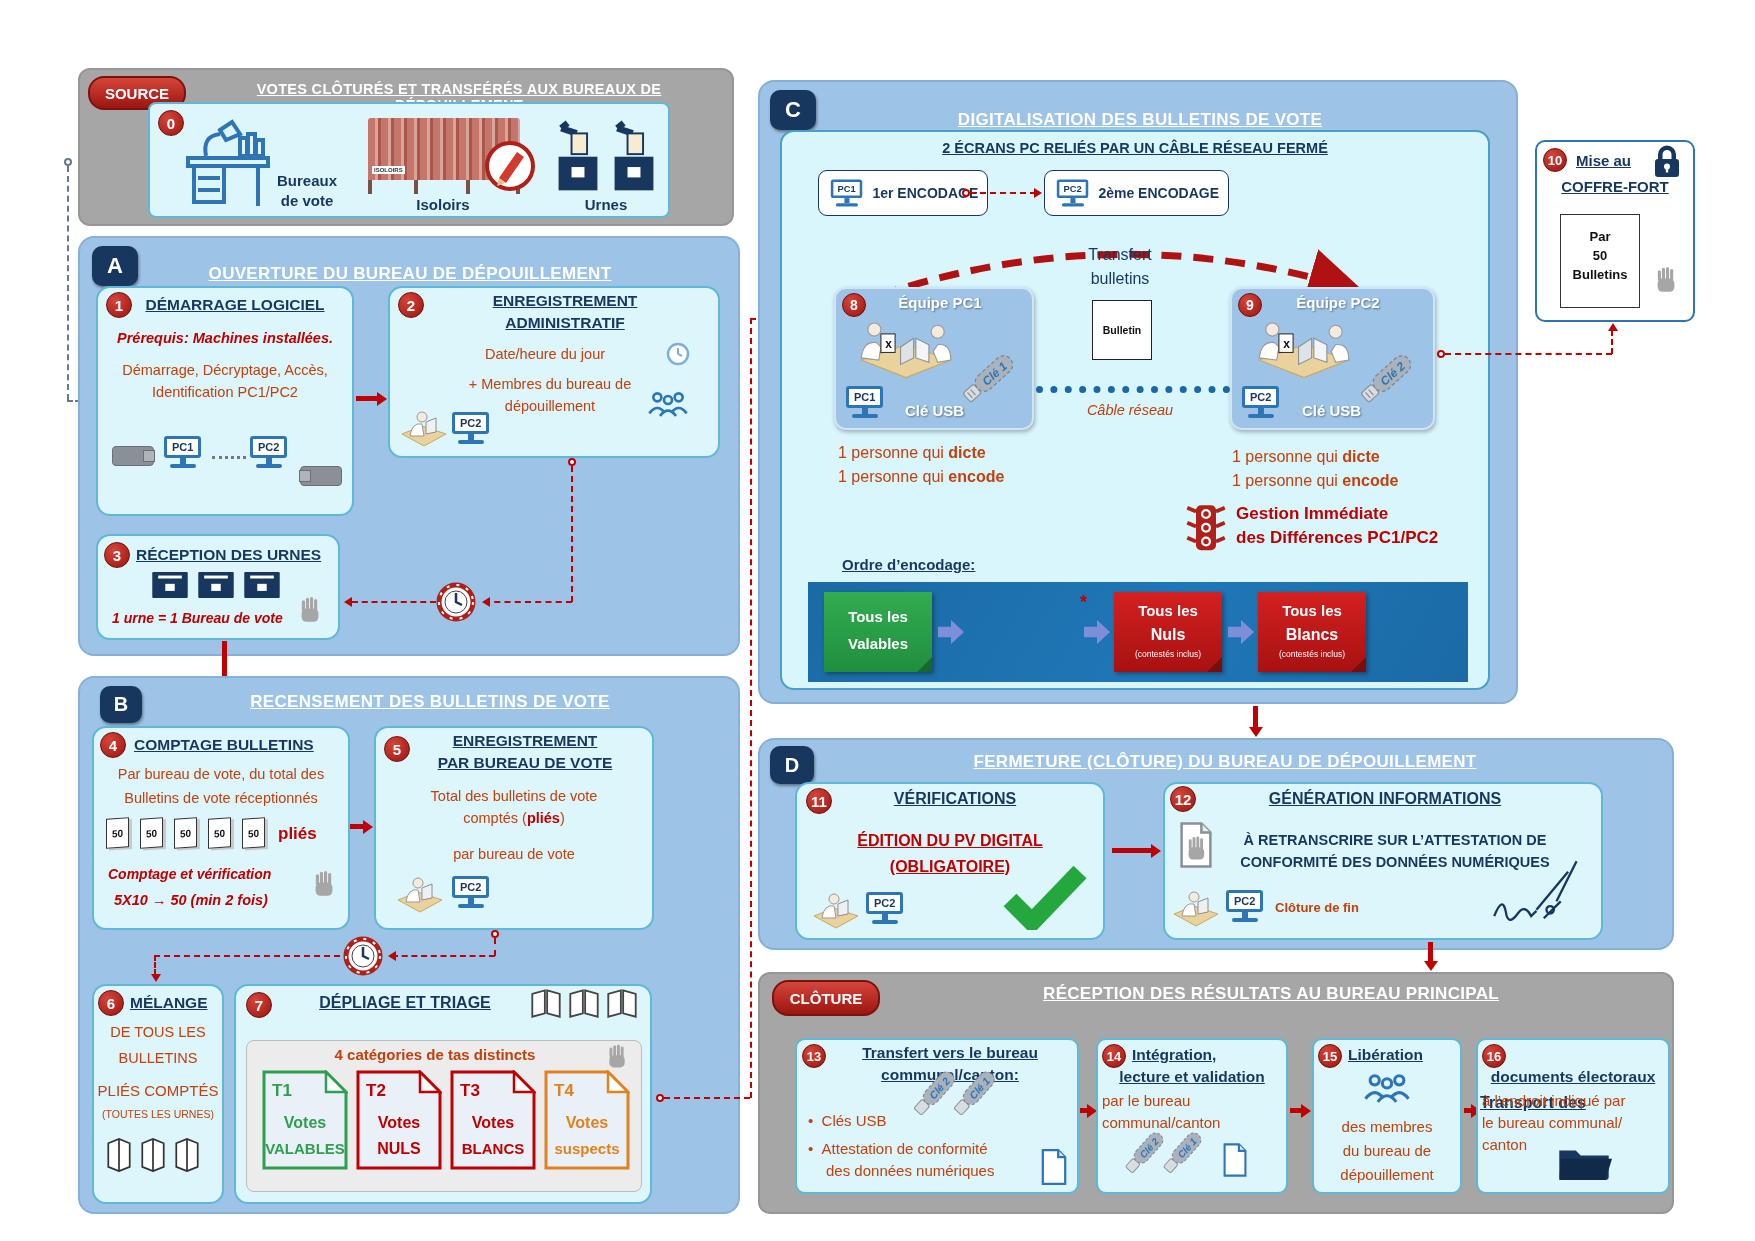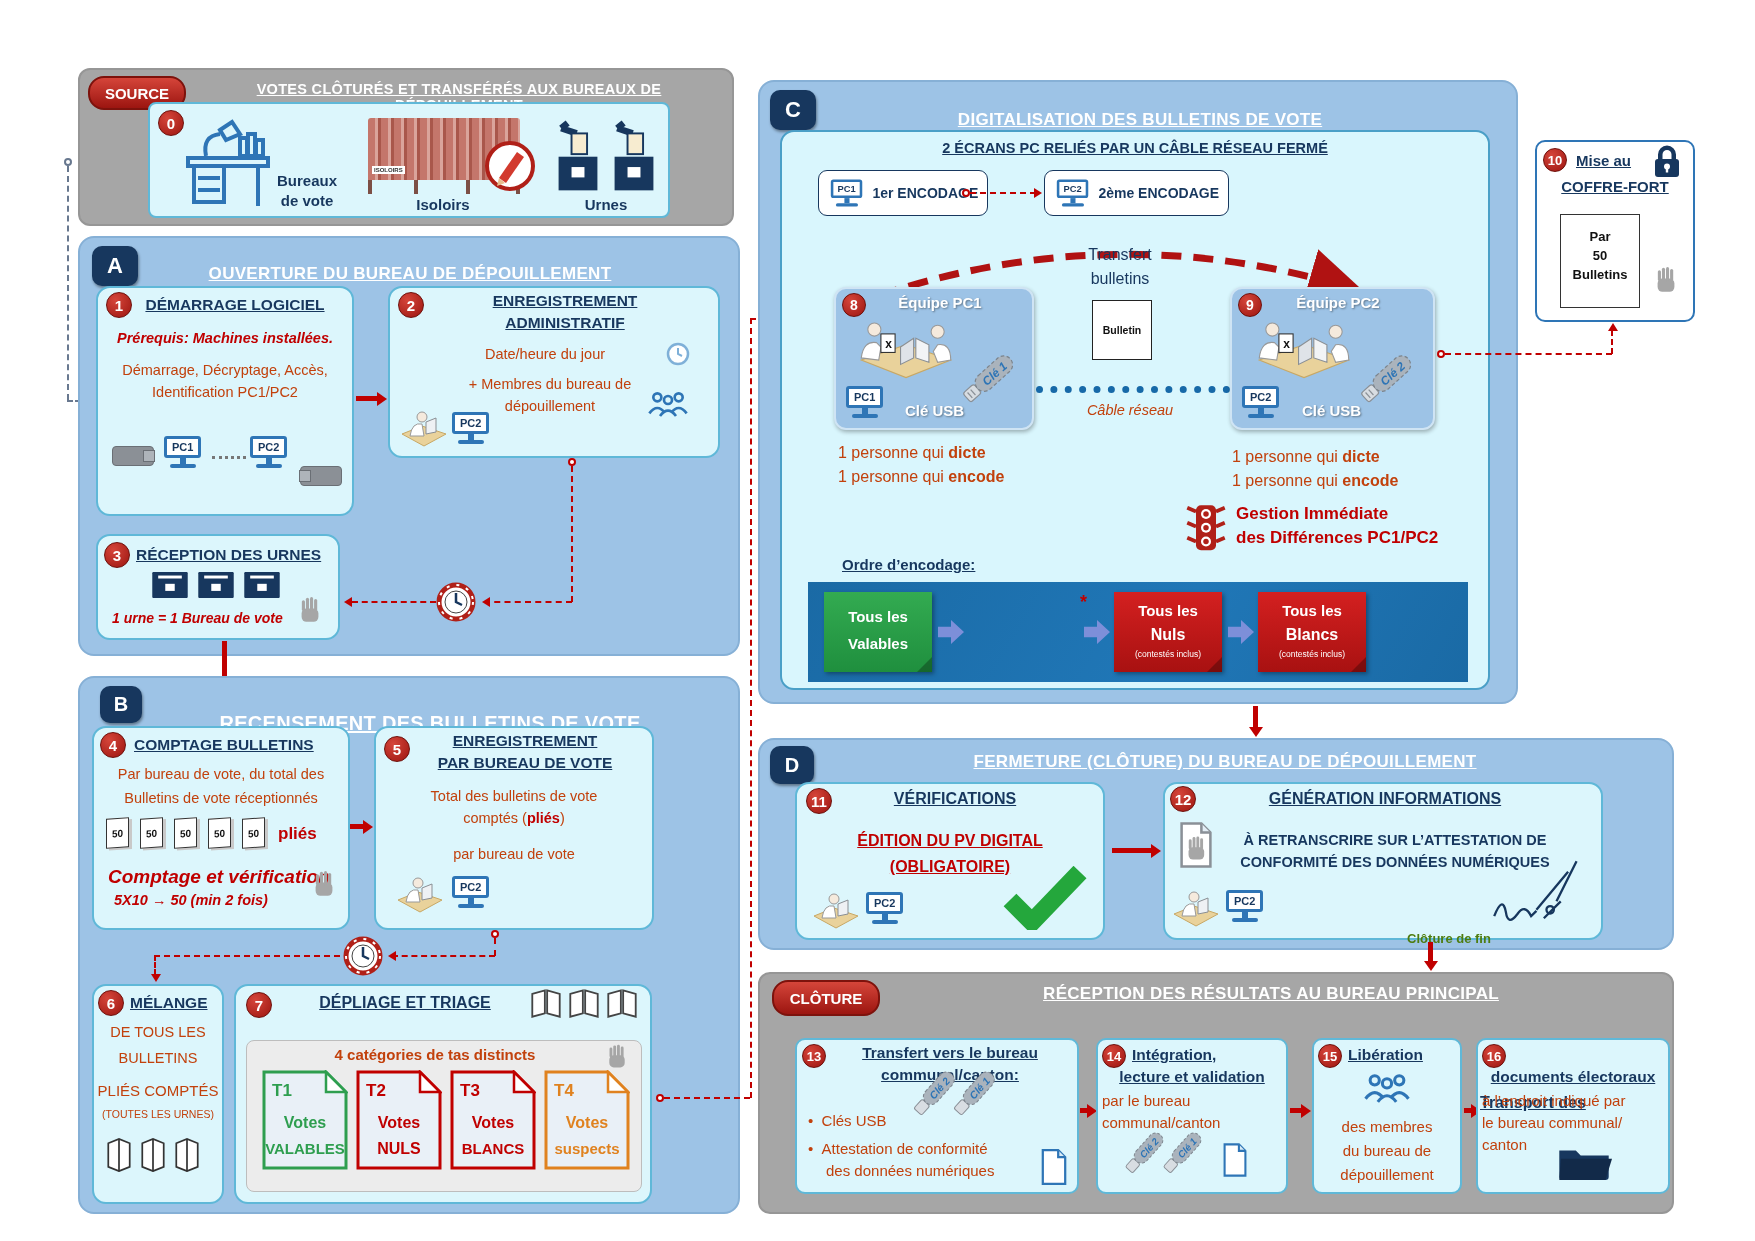--- a/index.html
+++ b/index.html
@@ -209,34 +209,34 @@
         <rect x="13.4" y="2" width="2.6" height="10" rx="1.3"></rect>
       </g>
     </svg>
 
   <div class="varrow" style="left:222px;top:641px;height:72px;"></div>
 
   <div class="abs sec-blue" style="left:78px;top:676px;width:662px;height:538px;"></div>
   <div class="abs badge" style="left:100px;top:686px;width:42px;height:37px;font-size:20px;">
       <span>B</span>
     </div>
-  <div class="abs sec-title" style="left:150px;top:712px;width:560px;font-size:20px;">RECENSEMENT DES BULLETINS DE VOTE</div>
+  <div class="abs sec-title" style="left:150px;top:692px;width:560px;font-size:17px;">RECENSEMENT DES BULLETINS DE VOTE</div>
 
   <div class="abs cbox" style="left:92px;top:726px;width:258px;height:204px;"></div>
   <div class="abs stepnum" style="left:100px;top:732px;">4</div>
   <div class="abs t-navy bold u" style="left:134px;top:736px;font-size:15.5px;">COMPTAGE BULLETINS</div>
   <div class="abs t-blue ctr" style="left:96px;top:766px;width:250px;font-size:14.5px;">Par bureau de vote, du total des</div>
   <div class="abs t-blue ctr" style="left:96px;top:790px;width:250px;font-size:14.5px;">Bulletins de vote réceptionnés</div>
   <div class="b50" style="left:106px;top:818px;">50</div>
   <div class="b50" style="left:140px;top:818px;">50</div>
   <div class="b50" style="left:174px;top:818px;">50</div>
   <div class="b50" style="left:208px;top:818px;">50</div>
   <div class="b50" style="left:242px;top:818px;">50</div>
   <div class="abs t-red bold" style="left:278px;top:824px;font-size:17px;">pliés</div>
-  <div class="abs t-red bold it" style="left:108px;top:866px;font-size:19px;text-align:center;">Comptage et vérification</div>
+  <div class="abs t-red bold it" style="left:108px;top:866px;font-size:14px;text-align:center;">Comptage et vérification</div>
   <div class="abs t-red bold it" style="left:114px;top:892px;font-size:14.5px;">5X10 → 50 (min 2 fois)</div>
   <svg class="abs" style="left:312px;top:870px;" width="24" height="30" viewBox="0 0 20 24">
       <g fill="#a6a6a6">
         <rect x="3" y="10" width="14" height="11" rx="4"></rect>
         <rect x="3.2" y="3" width="2.6" height="9" rx="1.3"></rect>
         <rect x="6.6" y="1" width="2.6" height="11" rx="1.3"></rect>
         <rect x="10" y="0.4" width="2.6" height="12" rx="1.3"></rect>
         <rect x="13.4" y="2" width="2.6" height="10" rx="1.3"></rect>
       </g>
     </svg>
@@ -582,21 +582,21 @@
     <polygon points="2,26 22,18 46,26 24,38" fill="#e9d29b" stroke="#c8a865"></polygon>
     <circle cx="22" cy="9" r="5" fill="#f5eadd" stroke="#999"></circle>
     <path d="M10 28 q2 -14 12 -12 l2 12 z" fill="#fff" stroke="#999"></path>
     <polygon points="26,14 36,10 36,24 26,26" fill="#eef1f4" stroke="#8a8f94"></polygon>
   </svg>
   <div class="abs pc" style="left:1226px;top:890px;">
       <div class="pc-scr">PC2</div>
       <div class="pc-neck"></div>
       <div class="pc-foot"></div>
     </div>
-  <div class="abs bold ctr" style="left:1384px;top:900px;width:130px;font-size:13px;color:#4d7c0f;margin-top:31px;">Clôture de fin</div>
+  <div class="abs bold ctr" style="left:1252px;top:900px;width:130px;font-size:13px;color:#c2410c;">Clôture de fin</div>
   <svg class="abs" style="left:1490px;top:856px;" width="95" height="78" viewBox="0 0 90 72">
     <g fill="none" stroke="#17375e" stroke-width="2.2">
       <path d="M4 56 q8 -20 11 -4 q2 14 11 2 q7 -10 13 2 l5 -5"></path>
       <path d="M44 50 L74 14 M63 42 L82 4 M51 58 l16 -16"></path>
       <circle cx="57" cy="50" r="3.5"></circle>
     </g>
   </svg>
 
   <div class="varrow" style="left:1428px;top:942px;height:20px;"></div>
 

